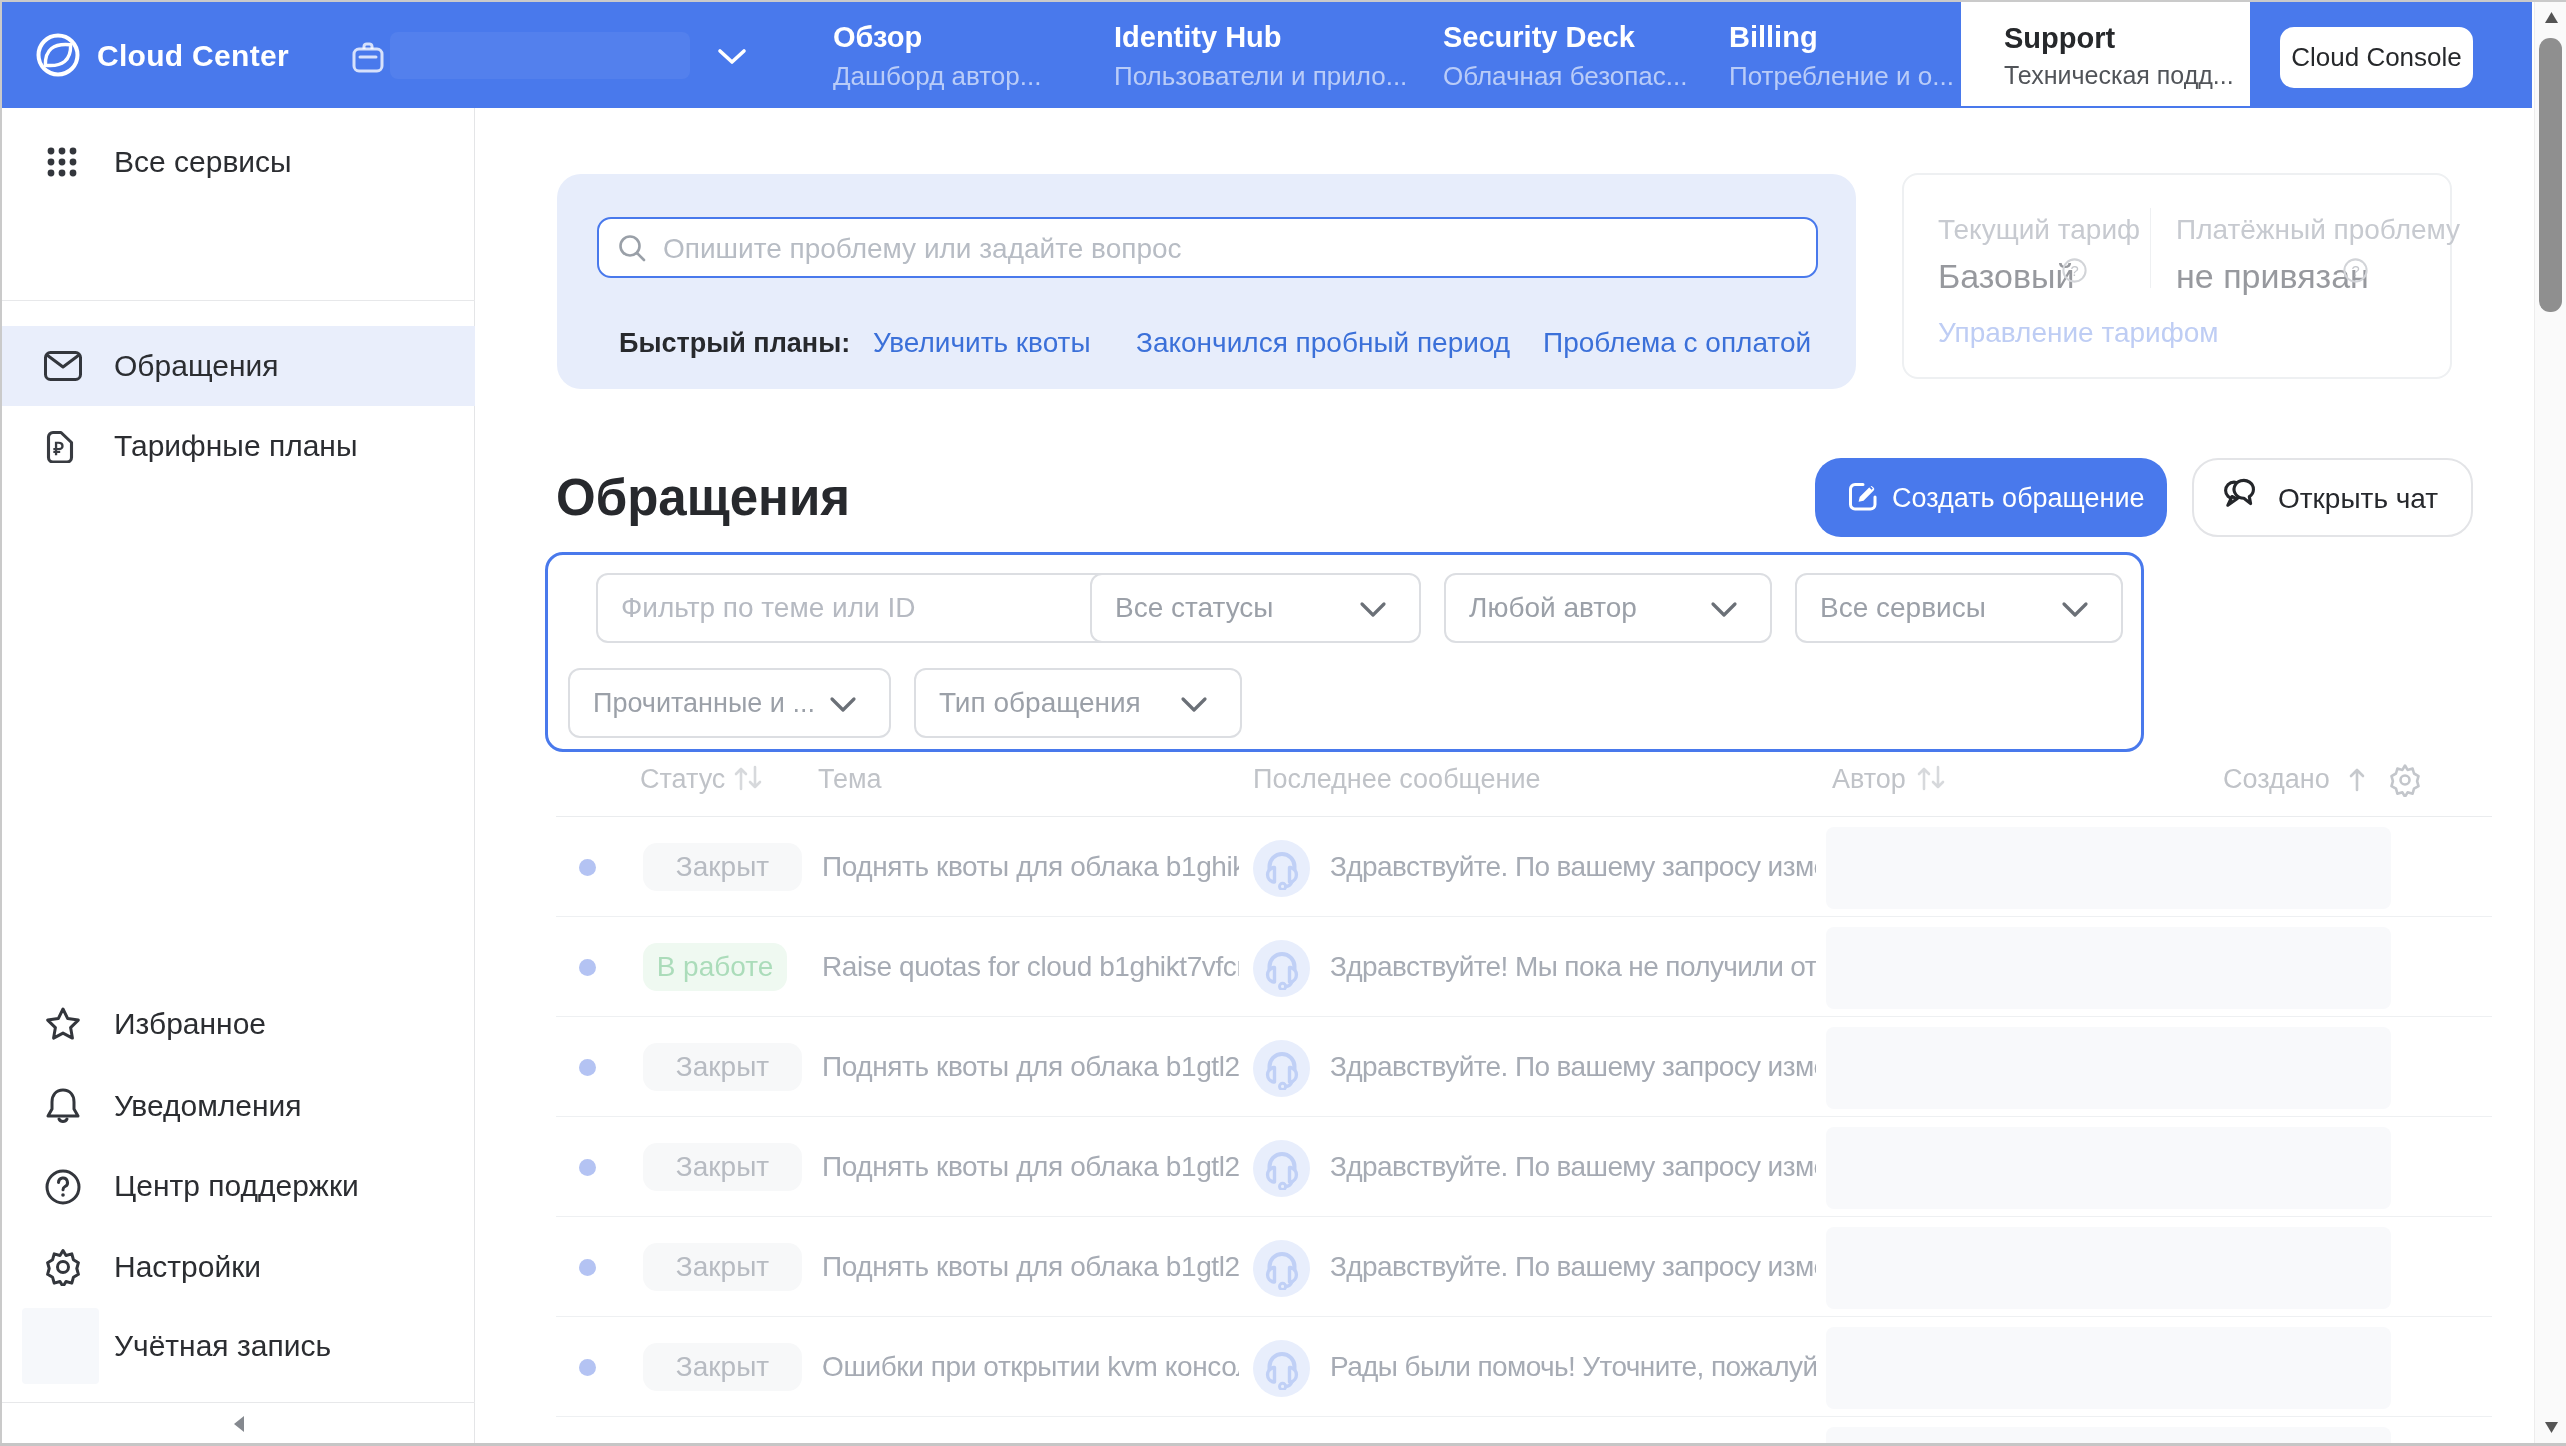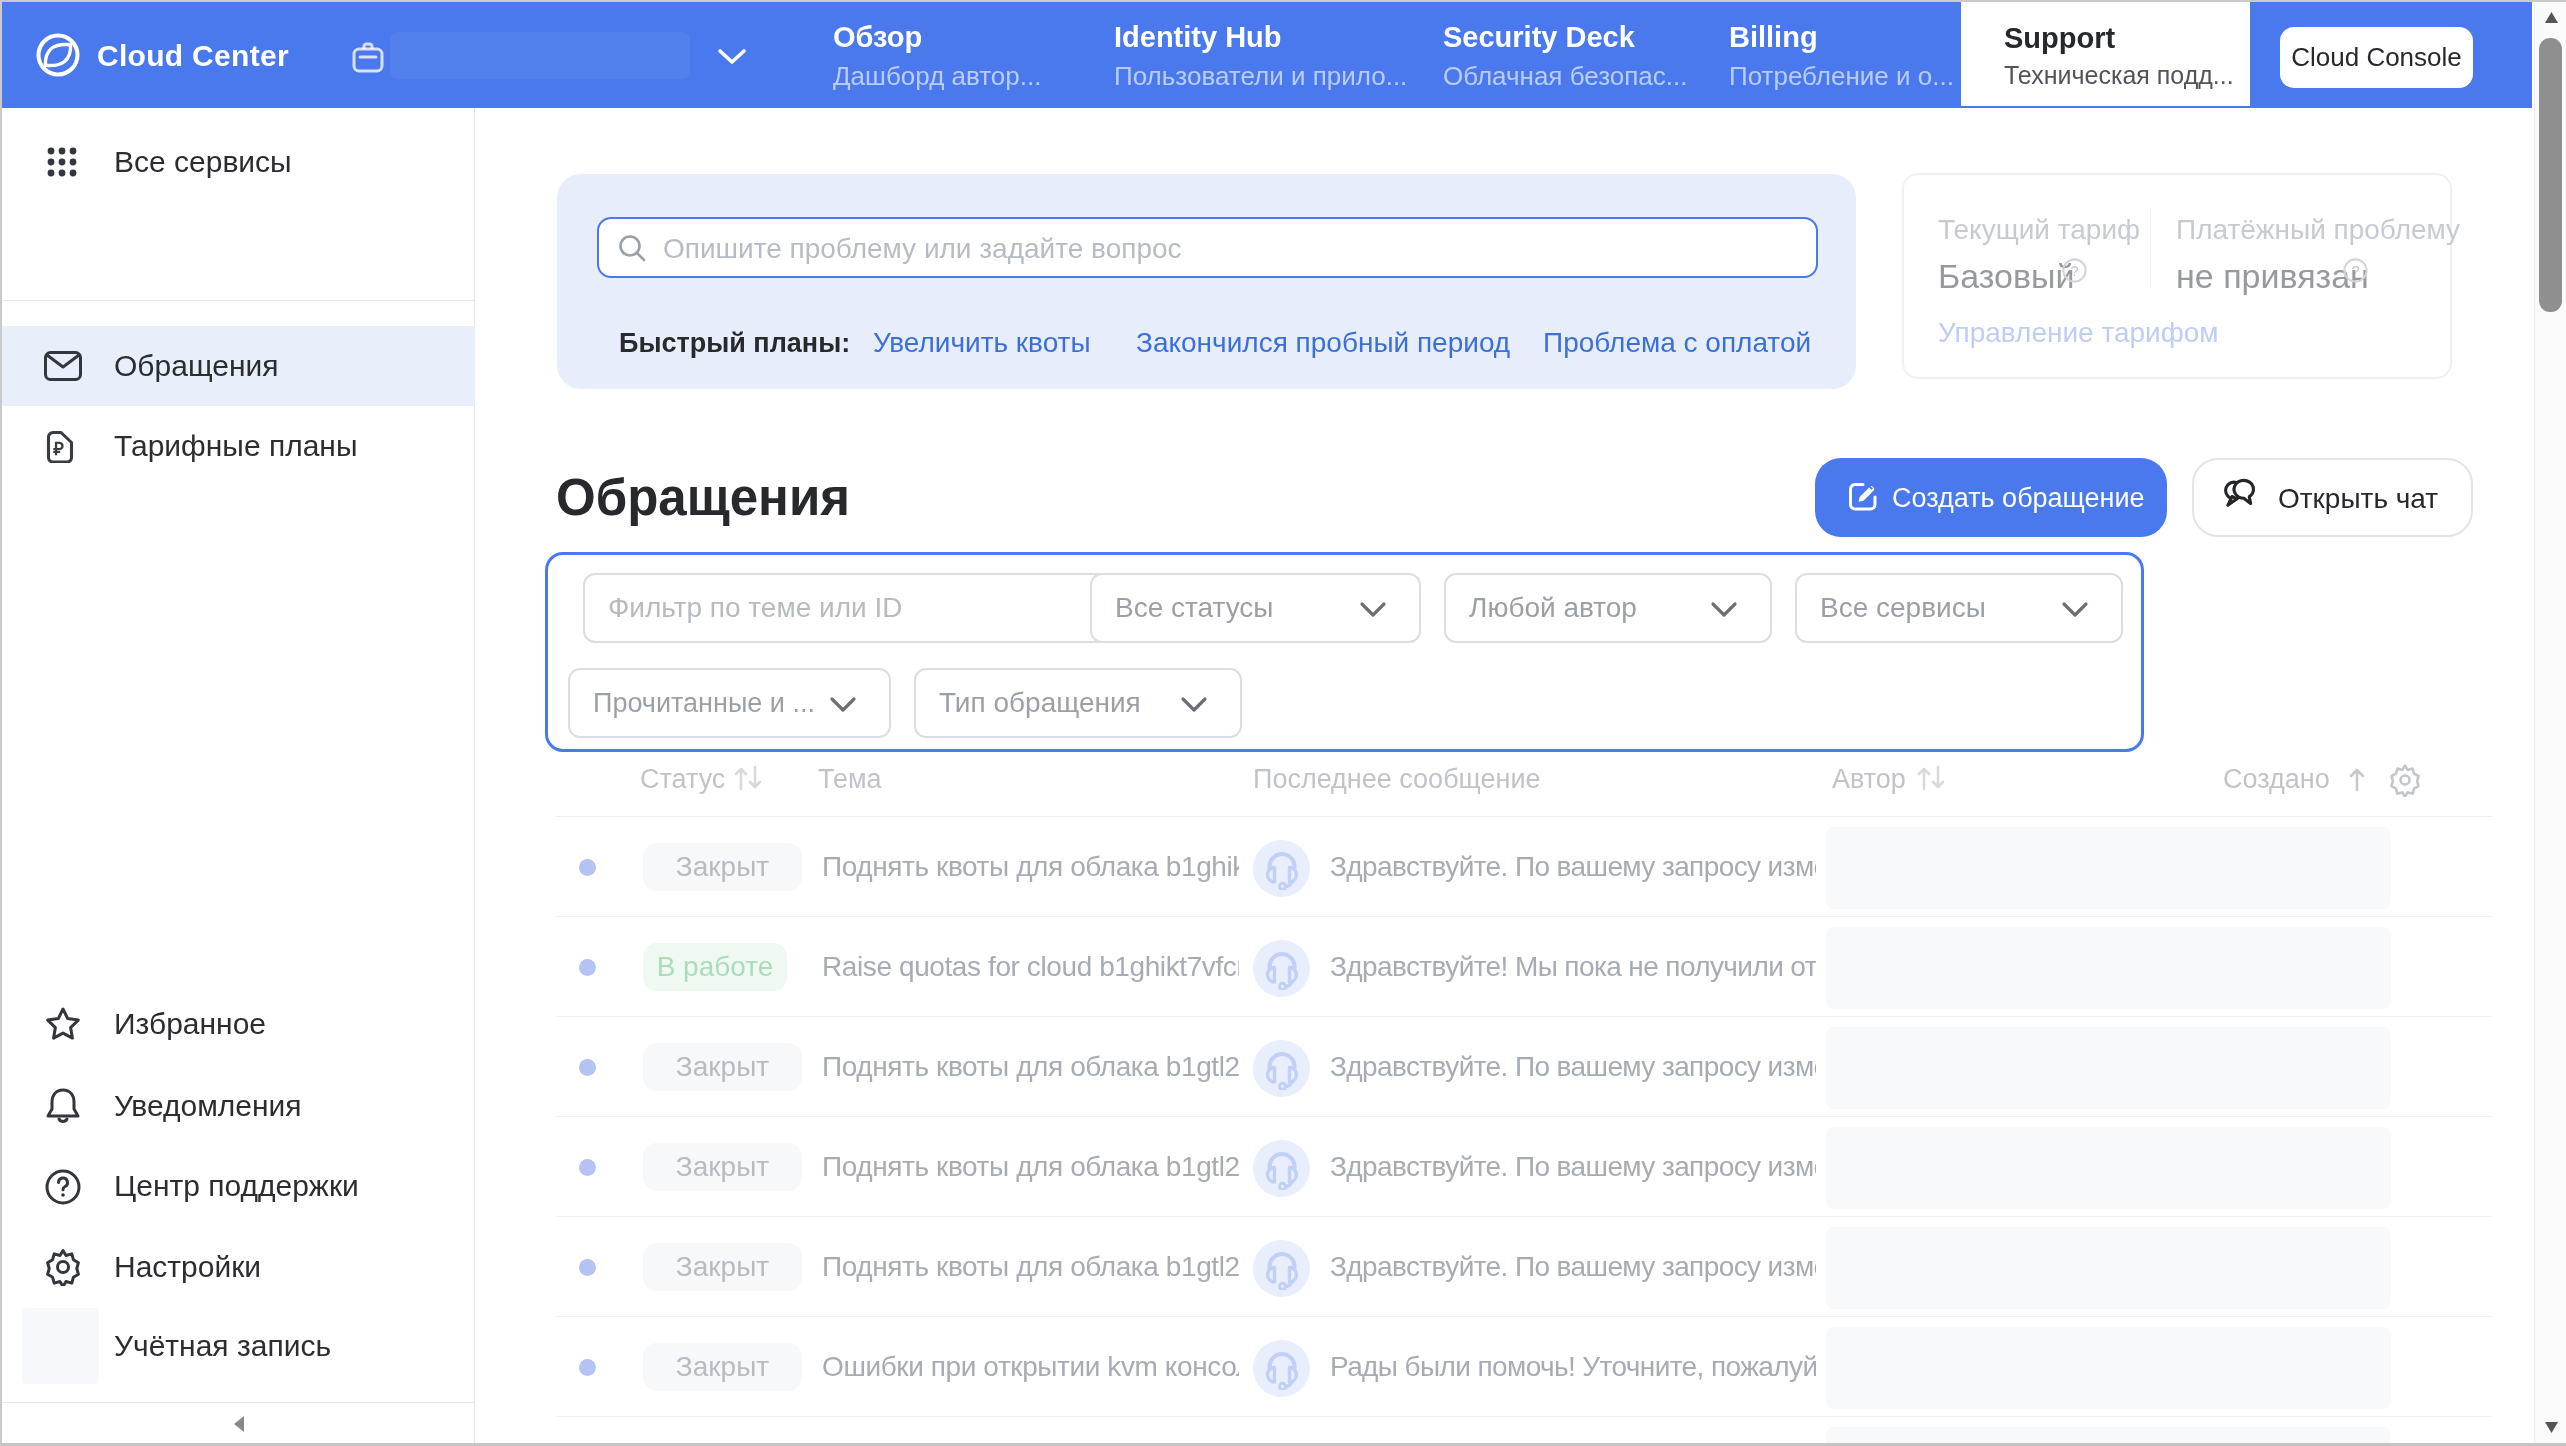--- a/index.html
+++ b/index.html
@@ -206,21 +206,21 @@
 <div class="btn-p-t">Создать обращение</div>
 <div class="abs btn-s"></div>
 <svg class="abs" style="left:2223px;top:476px" width="36" height="34" viewBox="0 0 36 34">
  <circle cx="11" cy="14.5" r="8.4" fill="none" stroke="#24262a" stroke-width="3.1"></circle>
  <path d="M9 20.5 L4.8 29.3 L14 22.8 Z" fill="#fff" stroke="#24262a" stroke-width="3.1" stroke-linejoin="round"></path>
  <path d="M27.6 27.6 L26.3 20.6 A9.7 8.9 0 1 0 20.9 22.2 Z" fill="#fff" stroke="#24262a" stroke-width="3.1" stroke-linejoin="round"></path>
 </svg>
 <div class="btn-s-t">Открыть чат</div>
 
 <div class="abs fbox"></div>
-<div class="fctrl" style="left:583px;top:573px;width:599px">
+<div class="fctrl" style="left:596px;top:573px;width:599px">
     <span class="ph">Фильтр по теме или ID</span>
   </div>
 <div class="fctrl" style="left:1090px;top:573px;width:331px">
     <span>Все статусы</span>
  <svg style="position:absolute;right:32px;top:26px" width="28" height="18" viewBox="0 0 28 18">
       <path d="M3 3 L14 14 L25 3" fill="none" stroke="#6b7077" stroke-width="3.2" stroke-linecap="round" stroke-linejoin="round"></path>
     </svg>
 </div>
 <div class="fctrl" style="left:1444px;top:573px;width:328px">
     <span>Любой автор</span>

